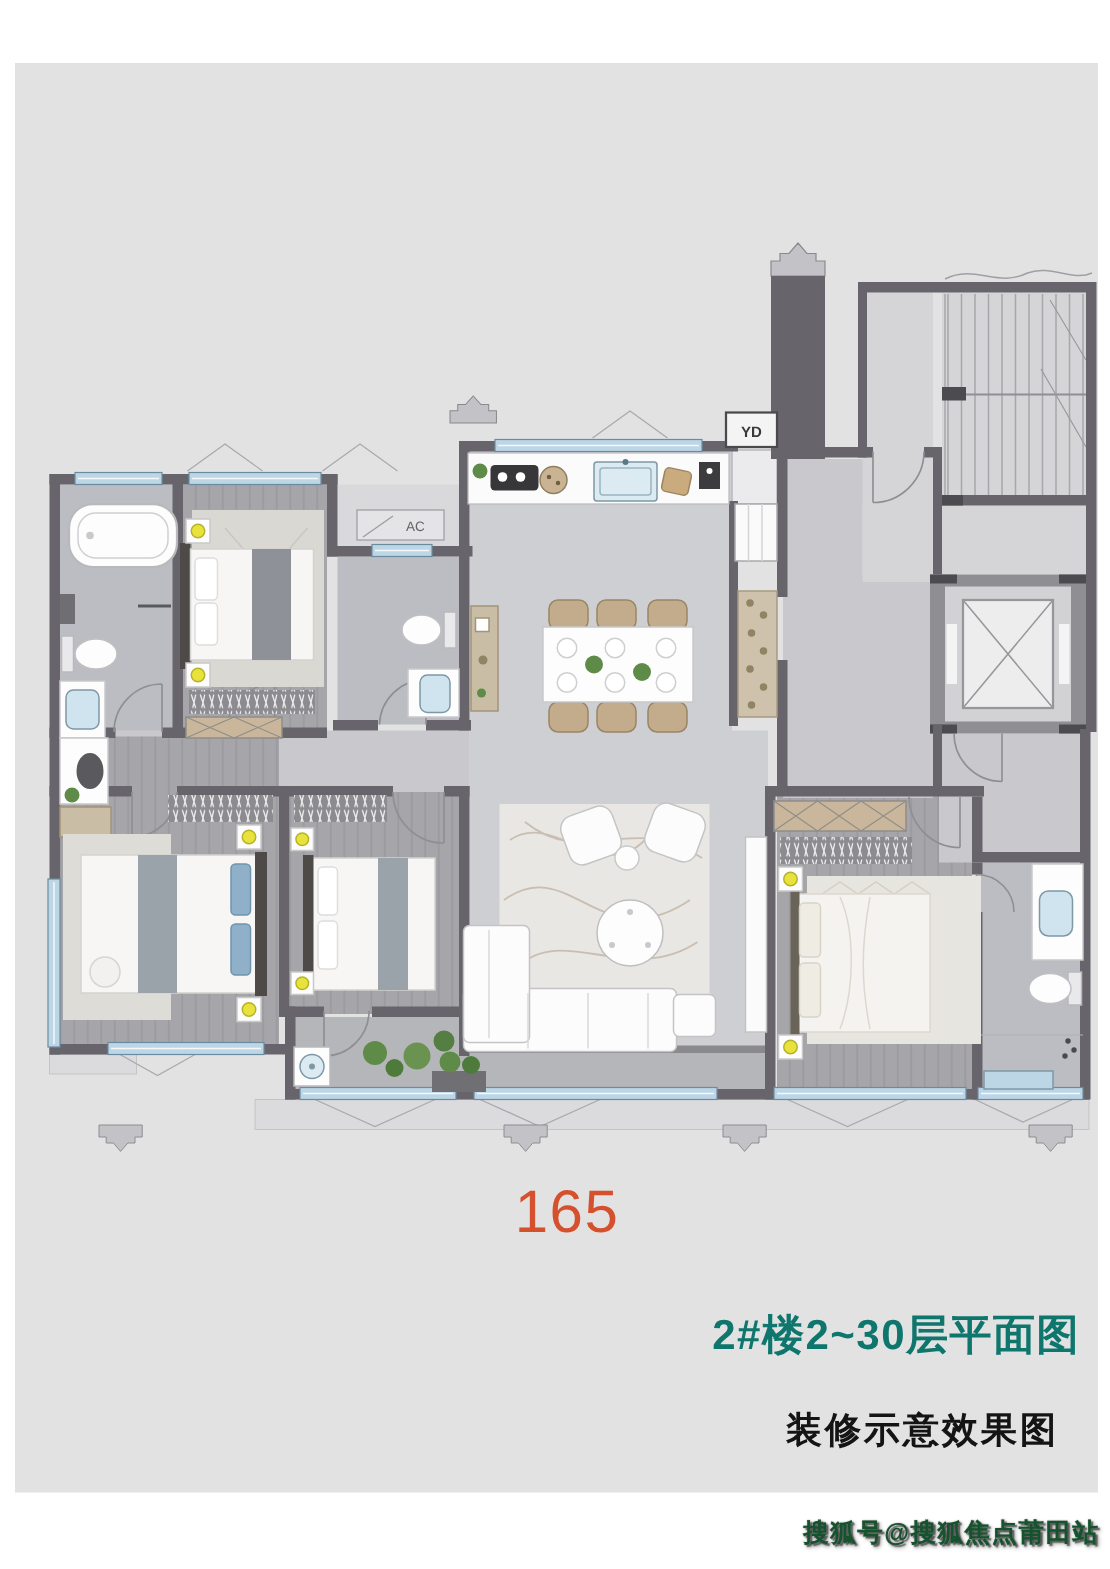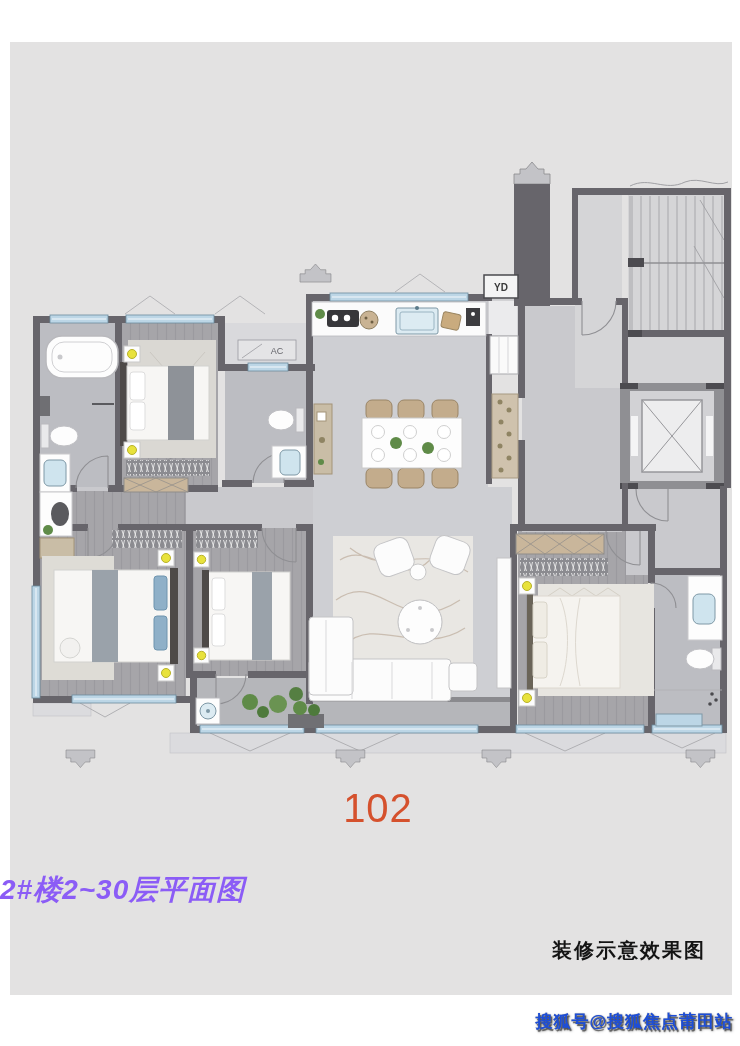--- a/index.html
+++ b/index.html
@@ -1,26 +1,26 @@
 <!DOCTYPE html>
 <html><head>
 <meta charset="utf-8">
 <style>
   html,body{margin:0;padding:0;}
   body{font-family:"Liberation Sans","DejaVu Sans",sans-serif;}
   .stage{position:relative;width:740px;height:1046px;background:#ffffff;overflow:hidden;}
   .plan-svg{position:absolute;left:0;top:0;width:740px;height:1046px;}
   .area-label{position:absolute;left:378px;top:786px;transform:translateX(-50%);
     font-size:40px;font-weight:400;color:#d5512d;letter-spacing:1px;}
-  .caption{position:absolute;left:0;top:874px;width:720px;text-align:left;
-    font-size:28px;font-weight:700;color:#8b5cf6;line-height:32px;letter-spacing:1px;font-style:italic;}
-  .disclaimer{position:absolute;right:34px;top:937px;font-size:20px;font-weight:700;
+  .caption{position:absolute;left:0;top:874px;width:720px;text-align:right;
+    font-size:28px;font-weight:700;color:#0f766e;line-height:32px;letter-spacing:1px;}
+  .disclaimer{position:absolute;right:34px;top:937px;font-size:24px;font-weight:700;
     color:#141414;letter-spacing:2px;}
   .watermark{position:absolute;right:7px;top:1010px;font-size:17px;font-weight:700;
-    color:#1d4ed8;letter-spacing:1px;
+    color:#14532d;letter-spacing:1px;
     text-shadow:1.5px 1.5px 1px #555,0 0 1px #888,2px 2px 3px rgba(0,0,0,.35);}
   svg text{font-family:"Liberation Sans","DejaVu Sans",sans-serif;}
 </style>
 </head>
 <body>
 
 <div class="stage">
 
 <svg class="plan-svg" viewBox="0 0 740 1046" xmlns="http://www.w3.org/2000/svg">
   <defs>
@@ -380,21 +380,21 @@
     <ellipse cx="700" cy="659" rx="14" ry="10" fill="#fdfdfd" stroke="#c0c0c4"></ellipse>
     <path d="M654,690 H722" stroke="#b0b0b4" stroke-width="0.8"></path>
     <rect x="656" y="714" width="46" height="12" fill="#bcd6e6" stroke="#7e98a6"></rect>
     <circle cx="712" cy="694" r="1.8" fill="#4a4a4e"></circle>
         <circle cx="716" cy="700" r="1.8" fill="#4a4a4e"></circle>
         <circle cx="710" cy="704" r="1.8" fill="#4a4a4e"></circle>
   </g>
 
 </svg>
 
-<div class="area-label">102</div>
+<div class="area-label">165</div>
 
 <div class="caption">
   <div>2#楼2~30层平面图</div>
 </div>
 
 <div class="disclaimer">装修示意效果图</div>
 
 <div class="watermark">搜狐号@搜狐焦点莆田站</div>
 
 </div>

